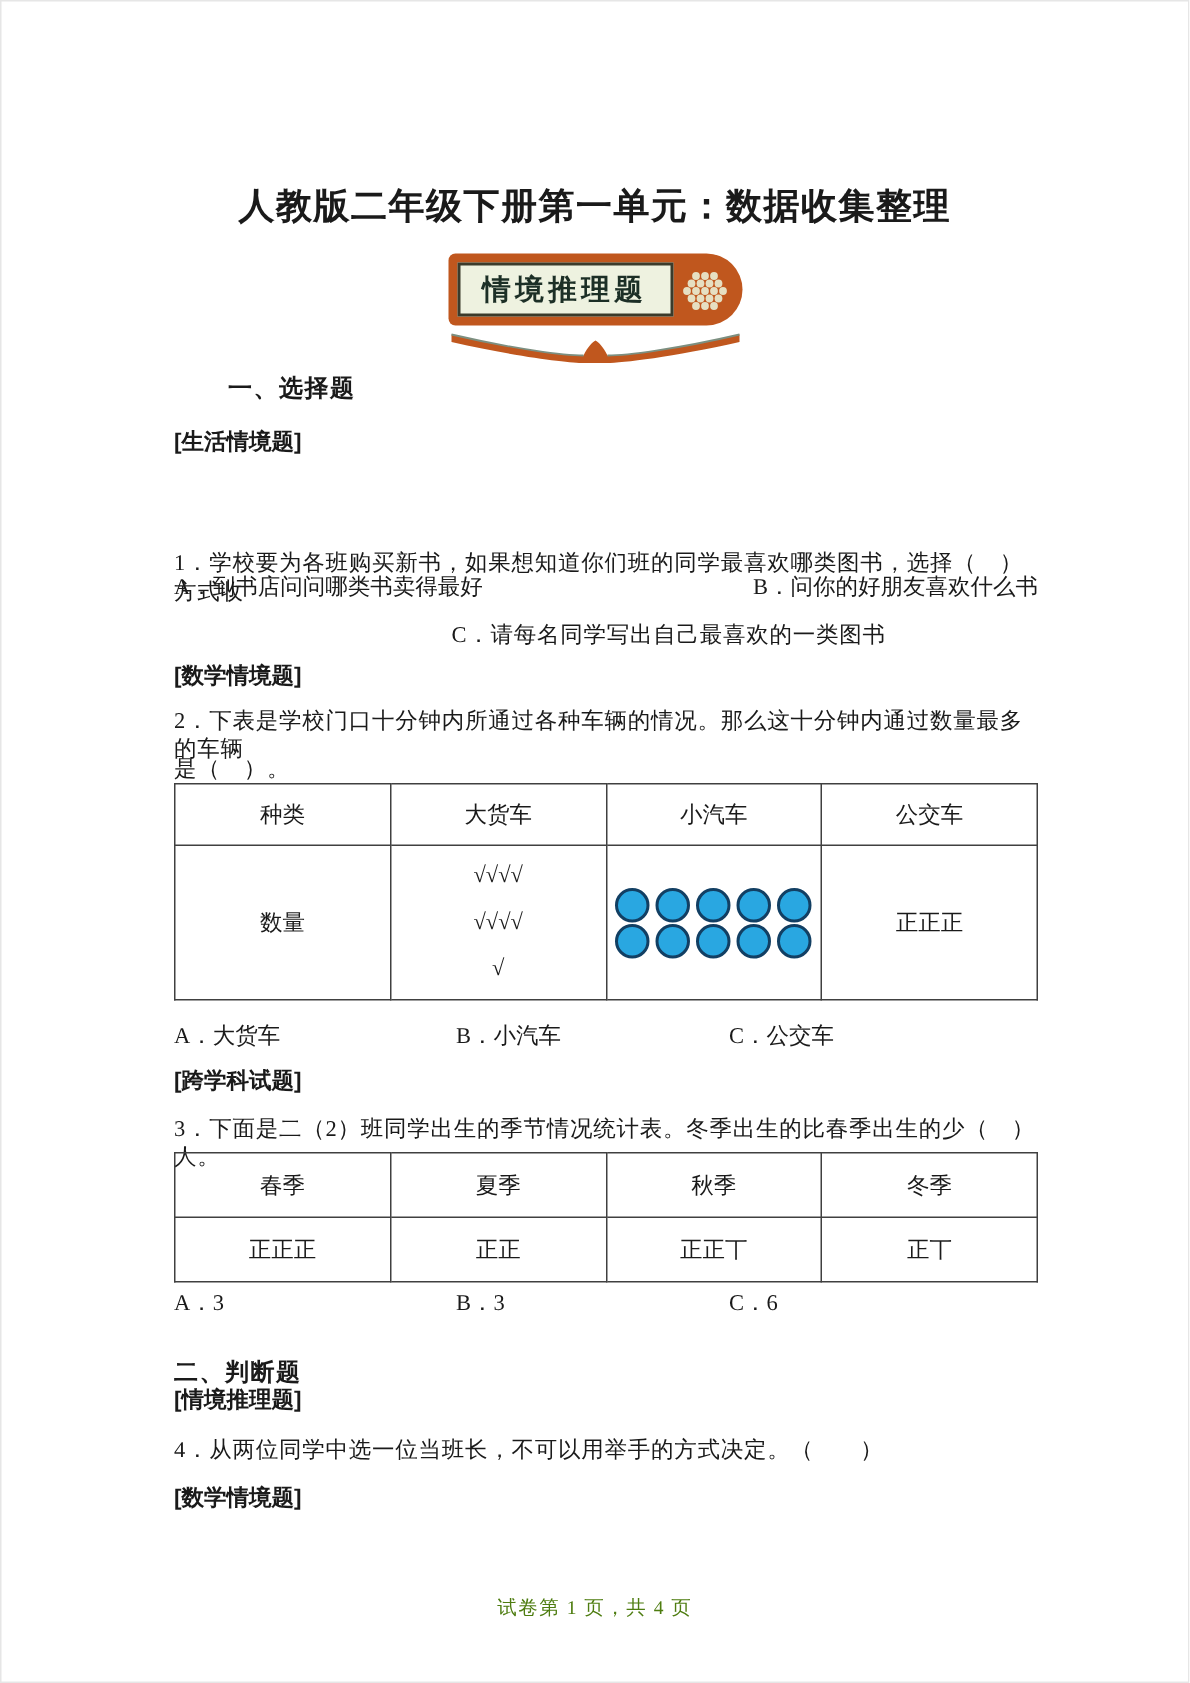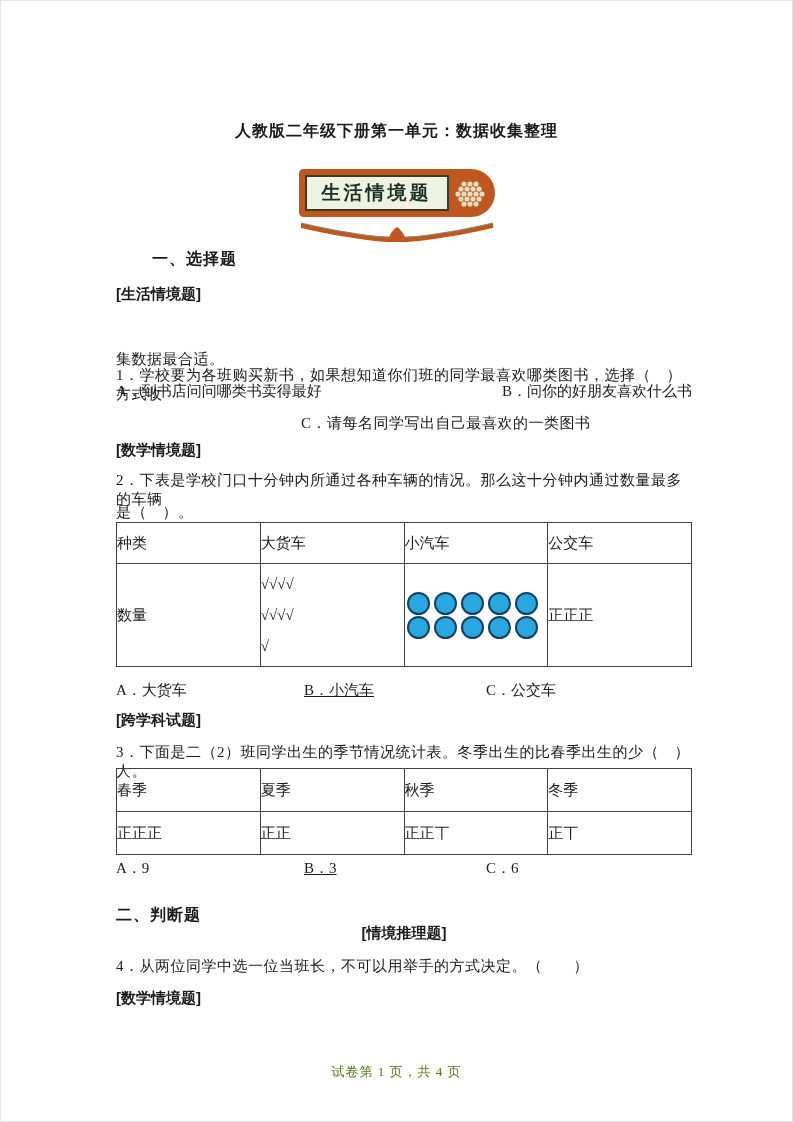--- a/index.html
+++ b/index.html
@@ -11,21 +11,21 @@
     box-sizing:border-box;
     font-family:"Liberation Serif","DejaVu Serif",serif;
     color:#1a1a1a;
     overflow:hidden;
   }
   .abs{position:absolute;}
   .content-x{left:115px;width:576px;}
   .doc-title{
     top:120px;left:0;width:100%;
     text-align:center;
-    font-size:16px;font-weight:bold;
+    font-size:24px;font-weight:bold;
     letter-spacing:1px;
   }
   
   .banner{top:168px;left:50%;transform:translateX(-50%);width:196px;}
   .banner-pill{
     position:relative;
     width:196px;height:48px;
     border-radius:5px 26px 26px 5px;
   }
   .banner-inner{
@@ -44,32 +44,33 @@
     font-family:"Liberation Sans","DejaVu Sans",sans-serif;
     font-size:16px;font-weight:bold;letter-spacing:1px;
   }
   .tag{
     font-family:"Liberation Sans","DejaVu Sans",sans-serif;
     font-size:15px;font-weight:bold;
   }
   .qtext{font-size:15px;letter-spacing:0.5px;}
   .opt-row{display:flex;font-size:15px;}
   .opt-row .o1{width:188px;}
-  .opt-row .o2{width:182px;text-decoration:underline;}
+  .opt-row .o2{width:182px;}
   .opt-row .o3{flex:1;}
   .opt-row.spread{justify-content:space-between;}
   
   table.sheet{
     border-collapse:collapse;
     width:576px;
     table-layout:fixed;
     font-size:15px;
   }
   table.sheet td{
     border:1px solid #404040;
+    text-align:center;
     vertical-align:middle;
     padding:0;
   }
   .t1-head td{height:40px;}
   .t1-body td{height:102px;}
   .t2 td{height:42px;margin-left:20px;}
   .tally-line{line-height:31px;}
   .dots{line-height:0;}
   .dots .dot-row{height:24px;}
   .dot{
@@ -87,21 +88,21 @@
 </style>
 </head>
 <body>
 
 <div class="page">
 
   <div class="abs doc-title">人教版二年级下册第一单元：数据收集整理</div>
 
   <div class="abs banner">
     <div class="banner-pill" style="background:#C0571E;">
-      <div class="banner-inner" style="background:#EEF2E0;">生活情境题</div>
+      <div class="banner-inner" style="background:#EEF2E0;">情境推理题</div>
       <svg class="banner-ornament" width="30" height="30" viewBox="0 0 30 30">
         <g fill="#E6DFC2">
           <circle cx="9" cy="6" r="2.6"></circle>
             <circle cx="15" cy="6" r="2.6"></circle>
             <circle cx="21" cy="6" r="2.6"></circle>
           <circle cx="6" cy="11" r="2.6"></circle>
             <circle cx="12" cy="11" r="2.6"></circle>
             <circle cx="18" cy="11" r="2.6"></circle>
             <circle cx="24" cy="11" r="2.6"></circle>
           <circle cx="3" cy="16" r="2.6"></circle>
@@ -123,21 +124,20 @@
       <path d="M2,3 C45,13 78,17 90,17 C93,11 96,8 98,7 C100,8 103,11 106,17 C118,17 151,13 194,3 L194,8 C150,18 115,22 106,22 L90,22 C81,22 46,18 2,8 Z" fill="#C0571E"></path>
       <path d="M2,3 C45,13 78,17 90,17" fill="none" stroke="#7c8f80" stroke-width="1.2"></path>
       <path d="M194,3 C151,13 118,17 106,17" fill="none" stroke="#7c8f80" stroke-width="1.2"></path>
     </svg>
   </div>
 
   <div class="abs content-x sec-heading" style="top:248px;margin-left:36px;">一、选择题</div>
 
   <div class="abs content-x tag" style="top:284px;">[生活情境题]</div>
   <div class="abs content-x qtext" style="top:317px;margin-top:48px;">1．学校要为各班购买新书，如果想知道你们班的同学最喜欢哪类图书，选择（　）方式收</div>
-  <div class="abs content-x qtext" style="top:349px;">集数据最合适。</div>
   <div class="abs content-x opt-row spread" style="top:381px;text-align:right;">
     <span>A．到书店问问哪类书卖得最好</span>
     <span>B．问你的好朋友喜欢什么书</span>
   </div>
   <div class="abs content-x qtext" style="top:413px;padding-left:185px;">C．请每名同学写出自己最喜欢的一类图书</div>
 
   <div class="abs content-x tag" style="top:440px;">[数学情境题]</div>
   <div class="abs content-x qtext" style="top:470px;">2．下表是学校门口十分钟内所通过各种车辆的情况。那么这十分钟内通过数量最多的车辆</div>
   <div class="abs content-x qtext" style="top:502px;">是（　）。</div>
 
@@ -187,25 +187,25 @@
       <tr>
         <td>正正正</td>
         <td>正正</td>
         <td>正正丅</td>
         <td>正丅</td>
       </tr>
     </tbody>
   </table>
 
   <div class="abs content-x opt-row" style="top:858px;">
-    <span class="o1">A．9</span>
+    <span class="o1">A．3</span>
     <span class="o2">B．3</span>
     <span class="o3">C．6</span>
   </div>
 
   <div class="abs content-x sec-heading" style="top:888px;margin-top:16px;">二、判断题</div>
-  <div class="abs content-x tag" style="top:923px;text-align:center;">[情境推理题]</div>
+  <div class="abs content-x tag" style="top:923px;">[情境推理题]</div>
   <div class="abs content-x qtext" style="top:956px;">4．从两位同学中选一位当班长，不可以用举手的方式决定。（　　）</div>
   <div class="abs content-x tag" style="top:988px;">[数学情境题]</div>
 
   <div class="abs footer">试卷第 1 页，共 4 页</div>
 
 </div>
 
 </body></html>

